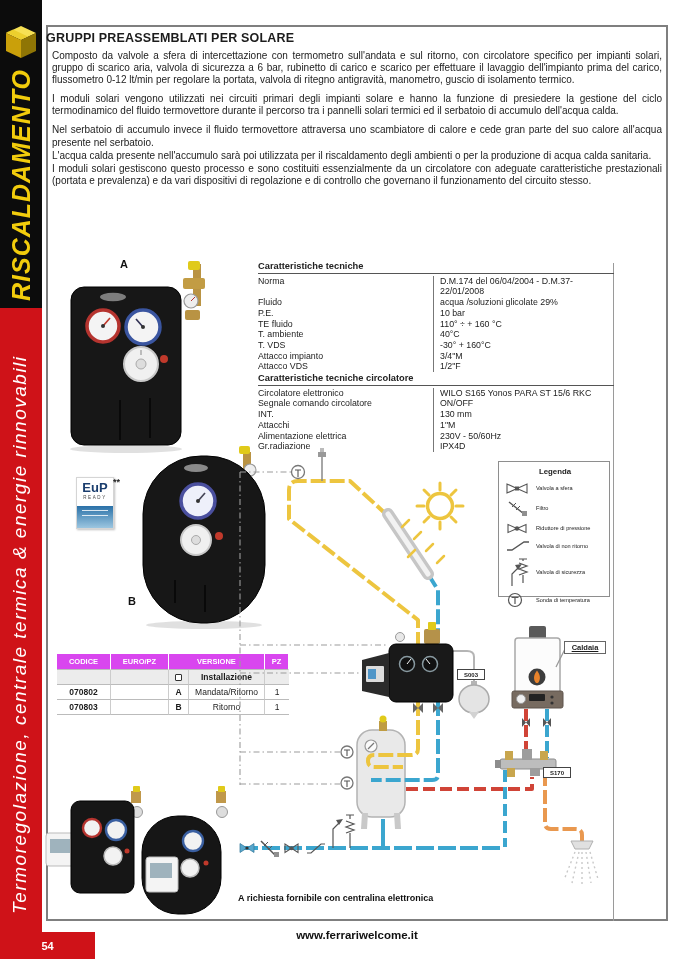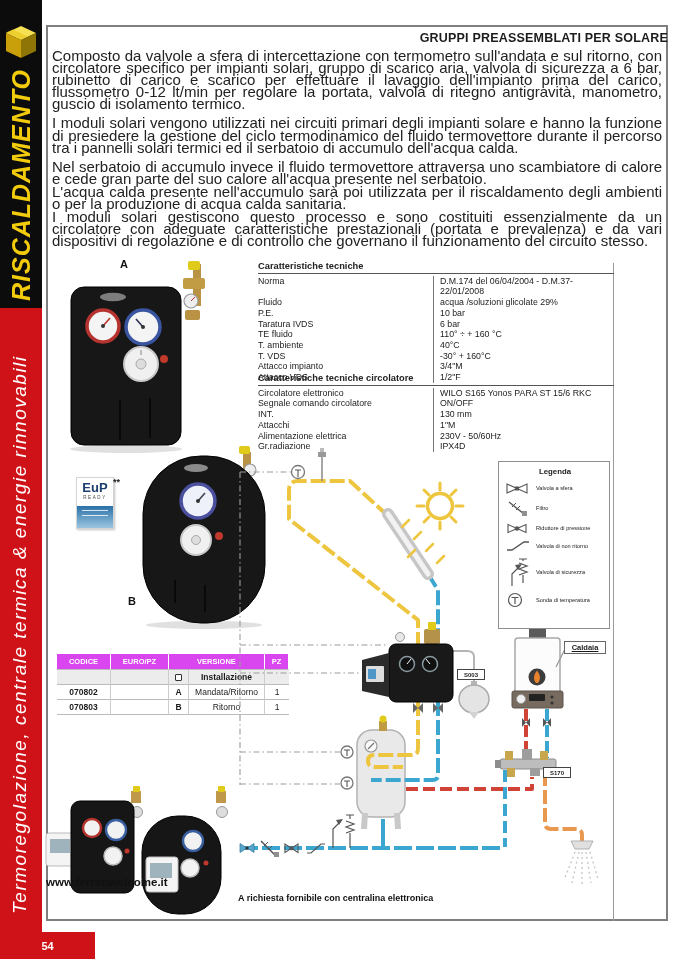--- a/index.html
+++ b/index.html
@@ -11,23 +11,23 @@
   
   .sb-black { left:0; top:0; width:42px; height:308px; background:#0c0c0c; }
   .sb-red   { left:0; top:308px; width:42px; height:624px; background:#cf1218; }
   .vtext { position:absolute; white-space:nowrap; transform:rotate(-90deg); transform-origin:0 0; }
   .sb-cat { left:7px; top:301px; font-size:25px; font-weight:bold; font-style:italic; color:#f2cc0c; letter-spacing:1px; }
   .sb-sub { left:9px; top:914px; font-size:19px; font-style:italic; color:#ffffff; letter-spacing:1.5px; }
 
   
   .content-box { left:46px; top:25px; width:622px; height:896px; border:2px solid #7f7f7f; background:#fff; }
   .right-rule { left:613px; top:263px; width:0; height:658px; border-left:1.5px solid #9a9a9a; }
-  .page-title { left:46px; top:31px; width:622px; text-align:right; font-size:12.5px; font-weight:bold; letter-spacing:.2px; }
-
-  .intro { left:52px; top:50px; width:610px; font-size:15px; line-height:12.1px; text-align:justify; color:#222; }
+  .page-title { left:46px; top:31px; width:622px; text-align:left; font-size:12.5px; font-weight:bold; letter-spacing:.2px; }
+
+  .intro { left:52px; top:50px; width:610px; font-size:10px; line-height:12.1px; text-align:justify; color:#222; }
   .intro p { margin-bottom:1px; }
   .intro p.gap { margin-bottom:7px; }
 
   
   .specs { left:258px; width:356px; font-size:8.8px; line-height:10.7px; color:#222; }
   .specs .stitle { font-weight:bold; font-size:9.3px; border-bottom:1px solid #555; padding-bottom:1px; margin-bottom:2px; }
   .srow { display:flex; }
   .slab { width:175px; flex:none; }
   .sval { flex:1; border-left:1px solid #777; padding-left:6px; }
 
@@ -51,28 +51,28 @@
   .eup-stars { left:113px; top:477px; font-size:9px; font-weight:bold; color:#222; }
 
   .prod-label { font-weight:bold; font-size:11px; color:#111; }
 
   
   .tagbox { background:#fff; border:1px solid #444; font-size:6px; font-weight:bold; display:flex; align-items:center; justify-content:center; }
   .caldaia { left:564px; top:641px; width:42px; height:13px; border:1px solid #666; background:#fff; font-size:7.5px; font-weight:bold; display:flex; align-items:center; justify-content:center;text-decoration:underline; }
   .caption { left:238px; top:893px; font-size:9px; font-weight:bold; color:#111; }
 
   
-  .legend { left:498px; top:461px; width:112px; height:168px; background:#fff; border:1px solid #8e8e8e; padding:5px 4px 0 6px; }
+  .legend { left:498px; top:461px; width:112px; height:136px; background:#fff; border:1px solid #8e8e8e; padding:5px 4px 0 6px; }
   .legend .ltitle { text-align:center; font-size:7.8px; font-weight:bold; margin-bottom:5px; }
   .lrow { display:flex; align-items:center; margin-bottom:4px; }
   .lsym { width:26px; flex:none; margin-right:5px; }
   .llab { font-size:5.6px; color:#222; }
 
   
-  .footer-url { left:46px; top:876px; width:622px; font-size:11.5px; font-weight:bold; color:#111; }
+  .footer-url { left:46px; top:929px; width:622px; text-align:center; font-size:11.5px; font-weight:bold; color:#111; }
   .pagenum { left:0; top:932px; width:95px; height:27px; background:#cf1218; color:#fff; font-size:11px; font-weight:bold; display:flex; align-items:center; justify-content:center; }
 </style>
 </head>
 <body>
 
 <div class="page">
 
   <div class="abs sb-black">
     <svg class="abs" style="left:4px;top:24px;" width="34" height="38" viewBox="0 0 34 38">
       <polygon points="17,2 32,9 17,16 2,9" fill="#f6e054"></polygon>
@@ -130,24 +130,20 @@
       </div>
     <div class="srow">
         <span class="slab">Fluido</span>
         <span class="sval">acqua /soluzioni glicolate 29%</span>
       </div>
     <div class="srow">
         <span class="slab">P.E.</span>
         <span class="sval">10 bar</span>
       </div>
     <div class="srow">
-        <span class="slab">Taratura IVDS</span>
-        <span class="sval">6  bar</span>
-      </div>
-    <div class="srow">
         <span class="slab">TE fluido</span>
         <span class="sval">110° ÷ + 160 °C</span>
       </div>
     <div class="srow">
         <span class="slab">T. ambiente</span>
         <span class="sval">40°C</span>
       </div>
     <div class="srow">
         <span class="slab">T. VDS</span>
         <span class="sval">-30° + 160°C</span>

